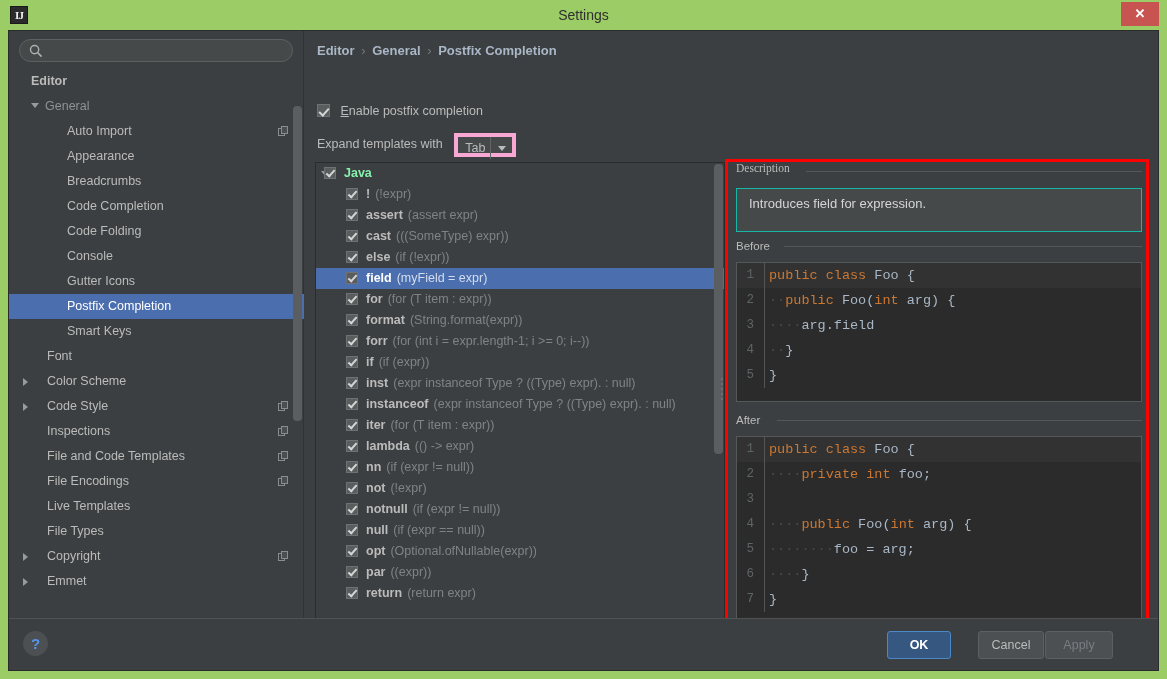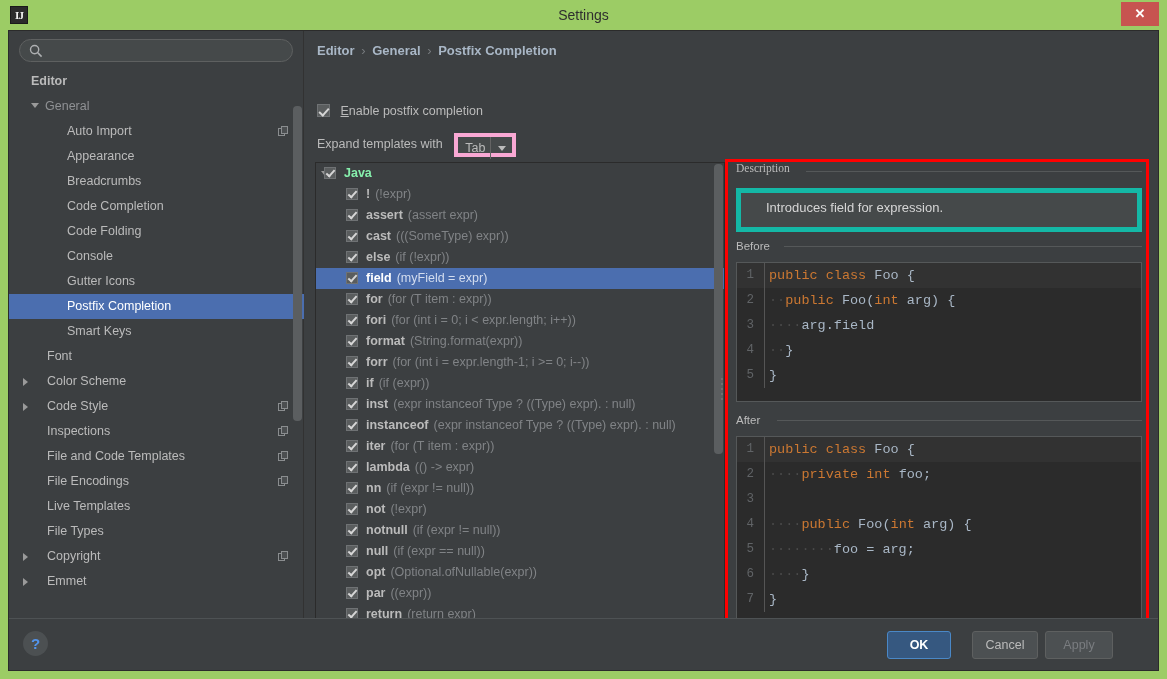--- a/index.html
+++ b/index.html
@@ -232,23 +232,23 @@
   .sect-label {
     position: absolute; font-size: 11.5px; color: #bbbbbb;
     background: #3c3f41; padding-right: 6px;
   }
   .sect-line {
     position: absolute; height: 1px; background: #555859;
   }
   .desc-box {
     position: absolute; left: 8px; top: 26px;
     width: 406px; height: 44px;
-    background: #45494a; border: 5px solid #14b8a6;
+    background: #45494a; border: 1px solid #14b8a6;
     font-size: 13px; color: #d6d6d6;
-    padding: 7px 25px;
+    padding: 7px 12px;
   }
   .code-box {
     position: absolute;
     background: #2b2b2b; border: 1px solid #555859;
     overflow: hidden;
   }
   .code-line { position: relative; height: 25px; line-height: 25px; }
   .code-line.hl { background: #323232; }
   .gutter {
     position: absolute; left: 0; top: 0; width: 22px; height: 25px;
@@ -289,21 +289,21 @@
     font-size: 12.5px; text-align: center;
     border: 1px solid #5e6060; border-radius: 3px;
     background: #4c5052; color: #bbbbbb;
     cursor: pointer;
   }
   .btn.ok {
     right: 207px; width: 64px;
     background: #365880; border-color: #4a88c7;
     color: #ffffff; font-weight: bold;
   }
-  .btn.cancel { right: 120px; width: 66px; }
+  .btn.cancel { right: 114px; width: 66px; }
   .btn.apply { right: 45px; width: 68px; color: #7a7d80; }
 </style>
 </head>
 <body>
 
 <div class="window">
 
   <div class="titlebar">
     <div class="title-logo">IJ</div>
     <div class="title-text">Settings</div>
@@ -389,21 +389,20 @@
 
       <div class="tpl-panel">
         <div id="tpl-list">
             <div class="tpl-row rootrow"><span class="tpl-arrow"></span><span class="tpl-cb"></span><span class="tpl-name">Java</span></div>
             <div class="tpl-row"><span class="tpl-cb"></span><span class="tpl-name">!</span><span class="tpl-desc">(!expr)</span></div>
             <div class="tpl-row"><span class="tpl-cb"></span><span class="tpl-name">assert</span><span class="tpl-desc">(assert expr)</span></div>
             <div class="tpl-row"><span class="tpl-cb"></span><span class="tpl-name">cast</span><span class="tpl-desc">(((SomeType) expr))</span></div>
             <div class="tpl-row"><span class="tpl-cb"></span><span class="tpl-name">else</span><span class="tpl-desc">(if (!expr))</span></div>
             <div class="tpl-row selected"><span class="tpl-cb"></span><span class="tpl-name">field</span><span class="tpl-desc">(myField = expr)</span></div>
             <div class="tpl-row"><span class="tpl-cb"></span><span class="tpl-name">for</span><span class="tpl-desc">(for (T item : expr))</span></div>
-            <div class="tpl-row"><span class="tpl-cb"></span><span class="tpl-name">fori</span><span class="tpl-desc">(for (int i = 0; i &lt; expr.length; i++))</span></div>
             <div class="tpl-row"><span class="tpl-cb"></span><span class="tpl-name">format</span><span class="tpl-desc">(String.format(expr))</span></div>
             <div class="tpl-row"><span class="tpl-cb"></span><span class="tpl-name">forr</span><span class="tpl-desc">(for (int i = expr.length-1; i &gt;= 0; i--))</span></div>
             <div class="tpl-row"><span class="tpl-cb"></span><span class="tpl-name">if</span><span class="tpl-desc">(if (expr))</span></div>
             <div class="tpl-row"><span class="tpl-cb"></span><span class="tpl-name">inst</span><span class="tpl-desc">(expr instanceof Type ? ((Type) expr). : null)</span></div>
             <div class="tpl-row"><span class="tpl-cb"></span><span class="tpl-name">instanceof</span><span class="tpl-desc">(expr instanceof Type ? ((Type) expr). : null)</span></div>
             <div class="tpl-row"><span class="tpl-cb"></span><span class="tpl-name">iter</span><span class="tpl-desc">(for (T item : expr))</span></div>
             <div class="tpl-row"><span class="tpl-cb"></span><span class="tpl-name">lambda</span><span class="tpl-desc">(() -&gt; expr)</span></div>
             <div class="tpl-row"><span class="tpl-cb"></span><span class="tpl-name">nn</span><span class="tpl-desc">(if (expr != null))</span></div>
             <div class="tpl-row"><span class="tpl-cb"></span><span class="tpl-name">not</span><span class="tpl-desc">(!expr)</span></div>
             <div class="tpl-row"><span class="tpl-cb"></span><span class="tpl-name">notnull</span><span class="tpl-desc">(if (expr != null))</span></div>

